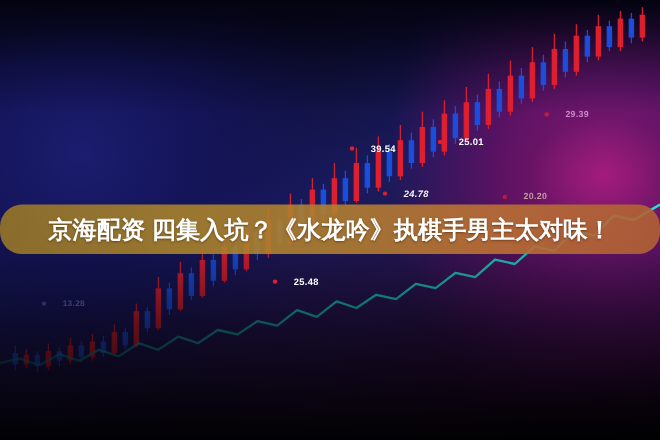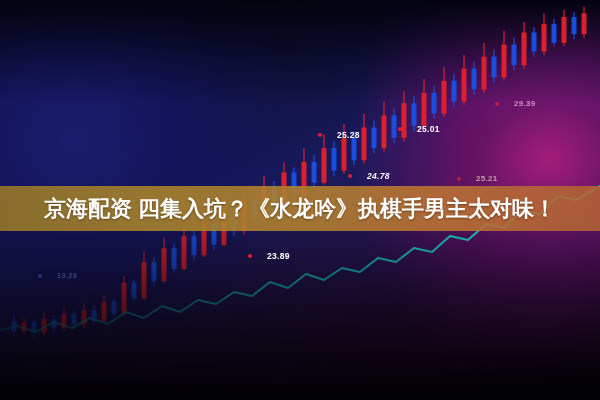--- a/index.html
+++ b/index.html
@@ -34,21 +34,21 @@
 
   
   .banner{position:absolute;left:0;width:600px;
     display:flex;align-items:center;justify-content:center;
     background:linear-gradient(to right,
        rgba(150,118,40,.90) 0%,
        rgba(168,130,44,.90) 28%,
        rgba(176,126,48,.90) 52%,
        rgba(186,112,52,.90) 74%,
        rgba(176,96,52,.90) 100%);
-    box-shadow:0 0 0 rgba(0,0,0,0);}
+    box-shadow:0 0 0 rgba(0,0,0,0);border-radius:20px;}
   .banner-text{color:#fff;font-weight:bold;
     font-family:"Liberation Sans","DejaVu Sans",sans-serif;
     text-shadow:0 1px 2px rgba(60,30,0,.55);
     white-space:nowrap;}
 </style>
 </head>
 <body>
 
 <div id="stage">
 
@@ -184,25 +184,25 @@
         <line x1="584" x2="584" y1="6.545454545454504" y2="37.636363636363626" stroke="#e02030" stroke-width="1.2" opacity="0.95"></line>
         <rect x="581.5" y="13.454545454545439" width="5" height="20.727272727272748" fill="#e02030" opacity="0.96"></rect>
       </g>
       <polyline points="0,330 18,326 36,332 54,322 72,328 90,318 108,324 126,312 144,318 162,306 180,312 198,300 216,304 234,292 252,296 270,282 288,288 306,274 324,280 342,268 360,272 378,258 396,262 414,248 432,252 450,236 468,240 486,224 504,228 522,210 540,214 558,196 576,200 600,186" fill="none" stroke="url(#lineGrad)" stroke-width="2.1" stroke-linejoin="round"></polyline>
     </svg>
 
   <div class="bg-bottom"></div>
 
   <div id="labels">
       <div class="plabel" style="left: 38px; top: 272px; font-size: 7.5px; color: rgb(109, 123, 191); opacity: 0.45;"><span class="dot" style="background: rgb(74, 84, 168);"></span><span class="txt">13.28</span></div>
-      <div class="plabel" style="left: 248px; top: 251px; font-size: 8.5px; color: rgb(255, 255, 255); opacity: 1;"><span class="dot" style="background: rgb(224, 32, 48);"></span><span class="txt">23.89</span></div>
-      <div class="plabel" style="left: 318px; top: 130px; font-size: 8.5px; color: rgb(255, 255, 255); opacity: 1;"><span class="dot" style="background: rgb(224, 32, 48);"></span><span class="txt">25.28</span></div>
+      <div class="plabel" style="left: 248px; top: 251px; font-size: 8.5px; color: rgb(255, 255, 255); opacity: 1;"><span class="dot" style="background: rgb(224, 32, 48);"></span><span class="txt">25.48</span></div>
+      <div class="plabel" style="left: 318px; top: 130px; font-size: 8.5px; color: rgb(255, 255, 255); opacity: 1;"><span class="dot" style="background: rgb(224, 32, 48);"></span><span class="txt">39.54</span></div>
       <div class="plabel" style="left: 348px; top: 171px; font-size: 8.5px; color: rgb(255, 255, 255); opacity: 0.95; font-style: italic;"><span class="dot" style="background: rgb(224, 32, 48);"></span><span class="txt">24.78</span></div>
       <div class="plabel" style="left: 398px; top: 124px; font-size: 8.5px; color: rgb(255, 255, 255); opacity: 1; text-align: center;"><span class="dot" style="background: rgb(224, 32, 48);"></span><span class="txt">25.01</span></div>
-      <div class="plabel" style="left: 457px; top: 175px; font-size: 8px; color: rgb(232, 215, 176); opacity: 0.7;"><span class="dot" style="background: rgb(224, 32, 48);"></span><span class="txt">25.21</span></div>
+      <div class="plabel" style="left: 457px; top: 175px; font-size: 8px; color: rgb(232, 215, 176); opacity: 0.7;"><span class="dot" style="background: rgb(224, 32, 48);"></span><span class="txt">20.20</span></div>
       <div class="plabel" style="left: 495px; top: 100px; font-size: 8px; color: rgb(230, 168, 216); opacity: 0.8;"><span class="dot" style="background: rgb(224, 32, 48);"></span><span class="txt">29.39</span></div>
     </div>
 
   <div class="banner" id="headline-banner" style="top: 186px; height: 45px;">
     <div class="banner-text" style="font-size: 22px;">京海配资 四集入坑？《水龙吟》执棋手男主太对味！</div>
   </div>
 
 </div>
 
 </body></html>

